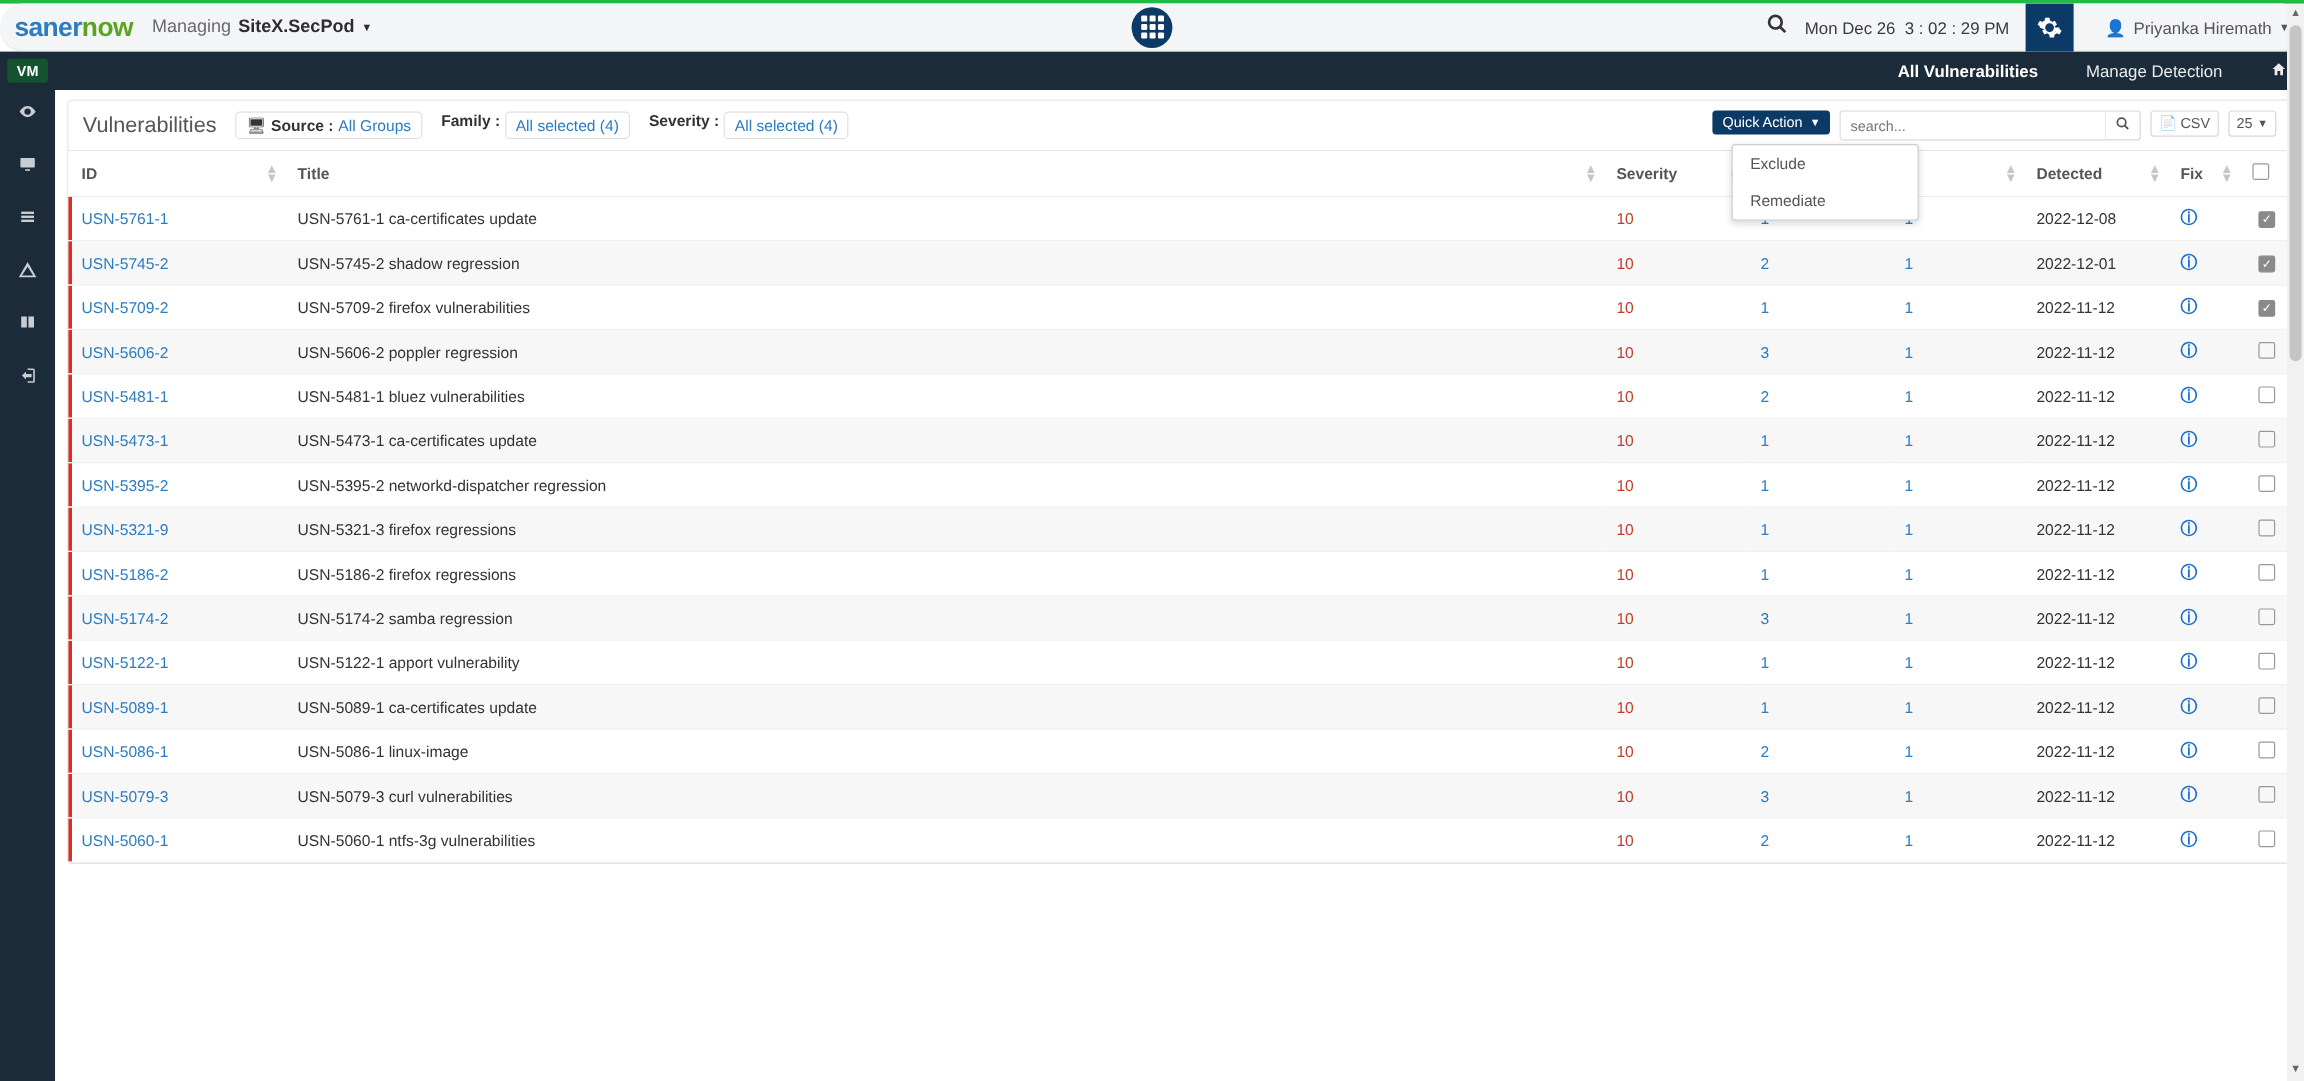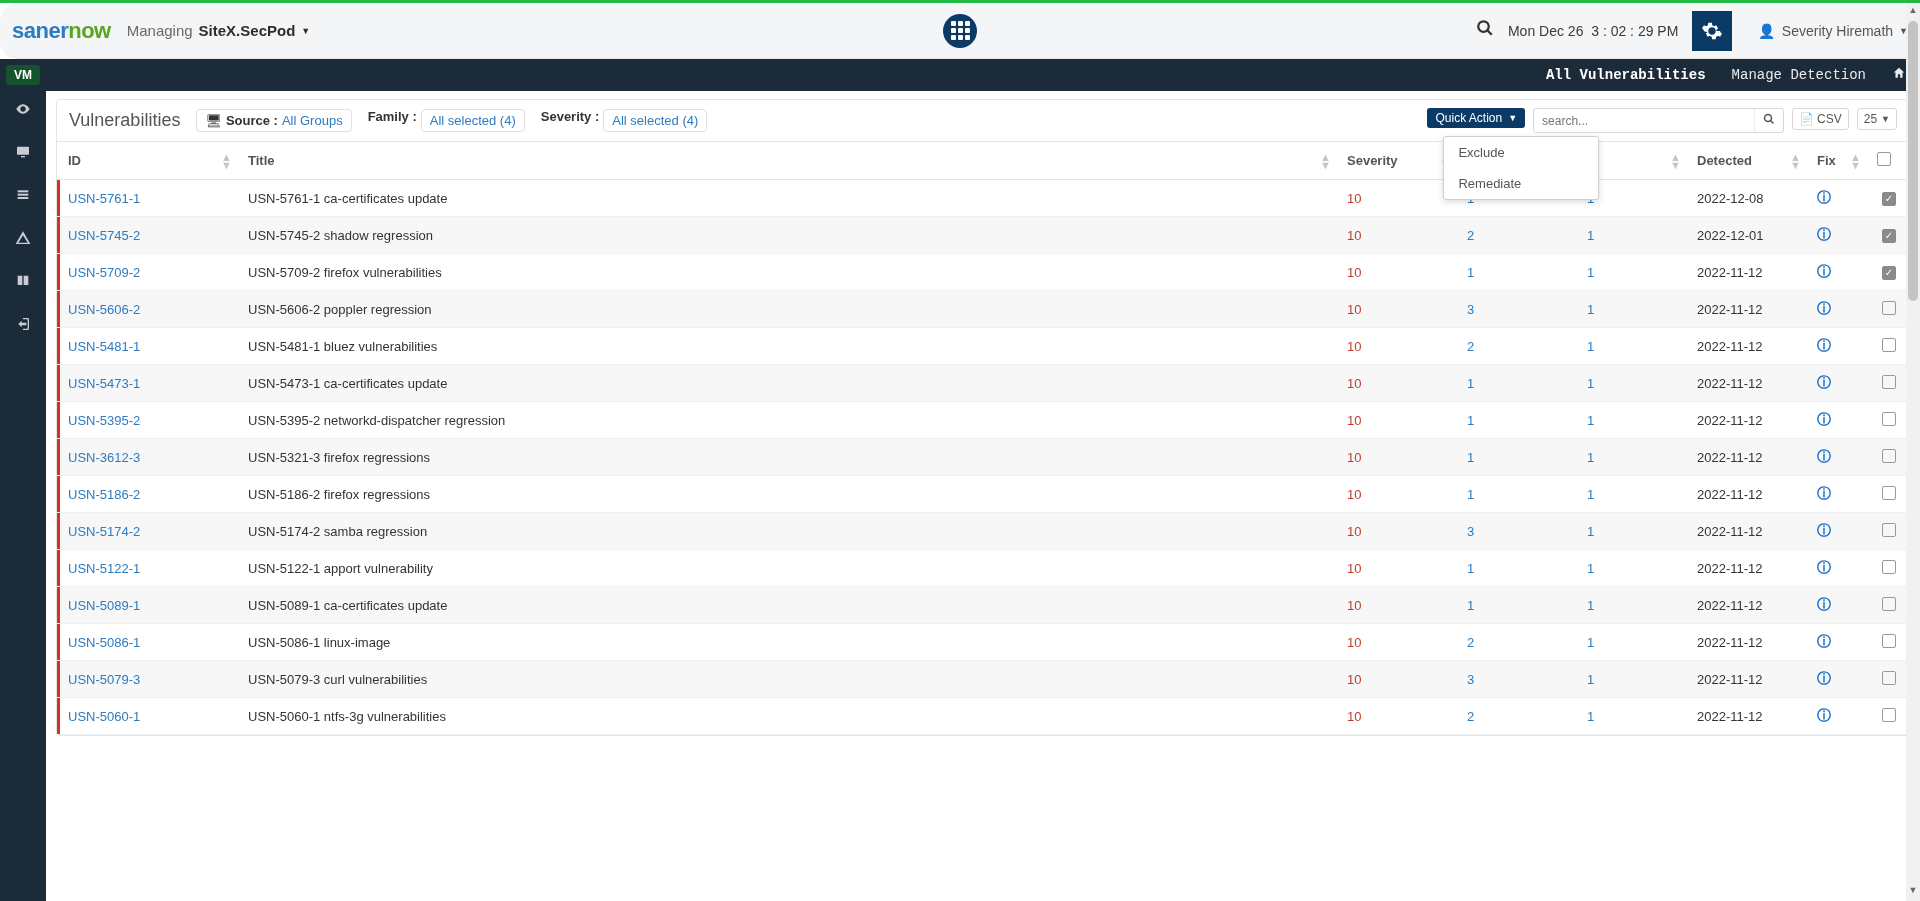--- a/index.html
+++ b/index.html
@@ -1,35 +1,35 @@
 <!DOCTYPE html>
 <html><head>
 <meta charset="utf-8">
 <style>
 * { box-sizing: border-box; margin: 0; padding: 0; }
 body { font-family: "Helvetica Neue", Arial, sans-serif; font-size: 13px; color: #333; background: #fff; overflow-x: hidden; }
 .green-bar { height: 3px; background: #21ba45; }
-.top-header { display: flex; align-items: center; height: 56px; background: #f4f5f7; border-bottom: 1px solid #e5e5e5; position: relative; border-radius: 19px; }
+.top-header { display: flex; align-items: center; height: 40px; background: #f4f5f7; border-bottom: 1px solid #e5e5e5; position: relative; border-radius: 19px; }
 .logo { display: flex; align-items: center; padding: 0 8px 0 12px; font-size: 22px; font-weight: 700; letter-spacing: -0.5px; }
 .logo .l1 { color: #2d7bc0; }
 .logo .l2 { color: #5aa51f; }
 .managing { color: #6a6a6a; font-size: 15px; margin-left: 8px; }
 .site-dd { color: #2d2d2d; font-weight: 600; font-size: 15px; margin-left: 6px; display: flex; align-items: center; gap: 6px; cursor: pointer; }
 .apps-btn { position: absolute; left: 50%; transform: translateX(-50%); width: 34px; height: 34px; border-radius: 50%; background: #0b3a66; display: flex; align-items: center; justify-content: center; cursor: pointer; }
 .apps-grid { display: grid; grid-template-columns: repeat(3,5px); grid-template-rows: repeat(3,5px); gap: 2px; }
 .apps-grid span { background: #fff; width: 5px; height: 5px; border-radius: 1px; }
 .hdr-right { margin-left: auto; display: flex; align-items: center; gap: 14px; padding-right: 0; }
 .hdr-search { font-size: 18px; color: #333; cursor: pointer; }
 .datetime { font-size: 14px; color: #3a3a3a; font-weight: 500; }
 .gear-box { width: 40px; height: 40px; background: #0b3a66; display: flex; align-items: center; justify-content: center; cursor: pointer; }
 .gear-box svg { fill: #fff; width: 22px; height: 22px; }
 .user-dd { display: flex; align-items: center; gap: 6px; padding: 0 12px; color: #555; cursor: pointer; font-size: 14px; }
 .sub-nav { height: 32px; background: #1c2b3a; display: flex; align-items: center; }
 .vm-badge { background: #14532d; color: #fff; font-size: 12px; font-weight: 700; padding: 3px 8px; border-radius: 3px; margin-left: 6px; }
-.sub-nav-right { margin-left: auto; display: flex; align-items: center; gap: 26px; padding-right: 14px; font-family: Liberation Mono, monospace; }
+.sub-nav-right { margin-left: auto; display: flex; align-items: center; gap: 40px; padding-right: 14px; }
 .sub-nav-right a { color: #e9ebed; font-size: 14px; text-decoration: none; }
 .sub-nav-right a.active { color: #fff; font-weight: 700; }
 .home-ic { color: #e9ebed; font-size: 14px; }
 .layout { display: flex; }
 .sidebar { width: 46px; background: #1c2b3a; min-height: calc(100vh - 75px); display: flex; flex-direction: column; align-items: center; padding-top: 10px; gap: 24px; }
 .sidebar .sic { color: #c8cdd3; font-size: 15px; cursor: pointer; }
 .main { flex: 1; background: #fff; padding: 0; }
 .panel { margin: 8px 10px 0 10px; border: 1px solid #e5e5e5; border-radius: 4px; }
 .panel-hdr { display: flex; align-items: center; padding: 8px 12px; gap: 16px; border-bottom: 1px solid #e5e5e5; position: relative; }
 .title { font-size: 18px; color: #555; }
@@ -114,21 +114,21 @@
     <span class="datetime">
       <span>Mon Dec 26</span>&nbsp;&nbsp;<span>3 : 02 : 29 PM</span>
     </span>
     <div class="gear-box">
       <svg viewBox="0 0 24 24">
           <path d="M12 8a4 4 0 100 8 4 4 0 000-8zm9 4a7 7 0 01-.1 1.2l2 1.6-2 3.4-2.4-1a7 7 0 01-2 1.2l-.4 2.6h-4l-.4-2.6a7 7 0 01-2-1.2l-2.4 1-2-3.4 2-1.6A7 7 0 013 12a7 7 0 01.1-1.2l-2-1.6 2-3.4 2.4 1a7 7 0 012-1.2L7.9 3h4l.4 2.6a7 7 0 012 1.2l2.4-1 2 3.4-2 1.6c.1.4.1.8.1 1.2z"></path>
         </svg>
     </div>
     <div class="user-dd">
       <span>👤</span>
-      <span>Severity Hiremath</span>
+      <span>Priyanka Hiremath</span>
       <span class="caret">▼</span>
     </div>
   </div>
 </div>
 
 <div class="sub-nav">
   <span class="vm-badge">VM</span>
   <div class="sub-nav-right">
     <a class="active">All Vulnerabilities</a>
     <a>Manage Detection</a>
@@ -321,21 +321,21 @@
               <td><a class="num-link">1</a></td>
               <td><a class="num-link">1</a></td>
               <td>2022-11-12</td>
               <td class="col-fix"><span class="fix-ic">ⓘ</span></td>
               <td class="col-chk"><span class="chk"></span></td>
             </tr>
             <tr>
               <td class="row-marker">
                 <div></div>
               </td>
-              <td><a class="id-link">USN-3612-3</a></td>
+              <td><a class="id-link">USN-5321-9</a></td>
               <td>USN-5321-3 firefox regressions</td>
               <td class="sev">10</td>
               <td><a class="num-link">1</a></td>
               <td><a class="num-link">1</a></td>
               <td>2022-11-12</td>
               <td class="col-fix"><span class="fix-ic">ⓘ</span></td>
               <td class="col-chk"><span class="chk"></span></td>
             </tr>
             <tr>
               <td class="row-marker">

